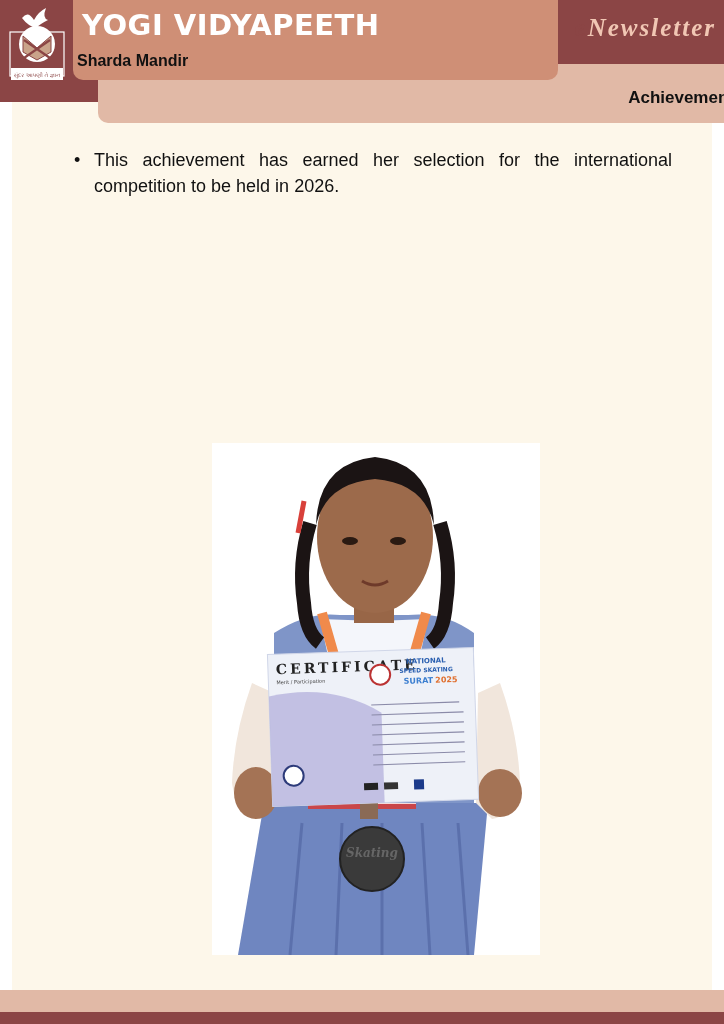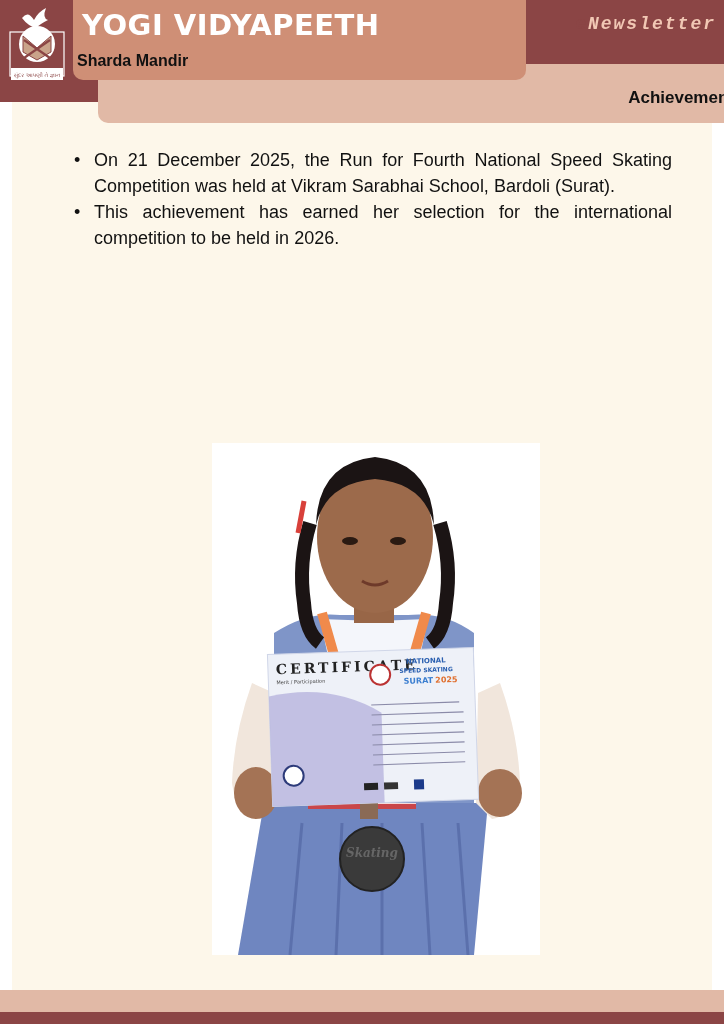--- a/index.html
+++ b/index.html
@@ -1,23 +1,23 @@
 <!DOCTYPE html>
 <html><head>
 <meta charset="utf-8">
 <style>
   html, body { margin:0; padding:0; }
   body { width:724px; height:1024px; position:relative; overflow:hidden; background:#ffffff; font-family:"Liberation Sans", sans-serif; }
   .maroon-corner { position:absolute; left:0; top:0; width:100px; height:102px; background:#8b4545; }
   .maroon-right { position:absolute; left:526px; top:0; width:198px; height:64px; background:#8b4545; }
   .logo { position:absolute; left:8px; top:6px; width:58px; height:76px; }
-  .title-box { position:absolute; left:73px; top:0; width:453px; height:80px; background:#cf8f76; border-radius:0 0 10px 10px; z-index:2; }
+  .title-box { position:absolute; left:73px; top:0; width:453px; height:80px; background:#cf8f76; border-radius:0 0 10px 10px; z-index:2;padding-left:32px; }
   .title { position:absolute; left:9px; top:8px; font-family:"DejaVu Sans", sans-serif; font-weight:bold; font-size:29px; color:#ffffff; letter-spacing:0.5px; white-space:nowrap; }
   .subtitle { position:absolute; left:4px; top:52px; font-weight:bold; font-size:16px; color:#111; }
-  .enews { position:absolute; right:8px; top:14px; font-family:Liberation Mono, monospace; font-weight:bold; font-style:italic; font-size:18px; letter-spacing:2px; z-index:3; color:#f1c7b4; }
+  .enews { position:absolute; right:8px; top:14px; font-family:Liberation Serif, serif; font-weight:bold; font-style:italic; font-size:25px; letter-spacing:2px; z-index:3; color:#f1c7b4; }
   .enews .e { color:#8b4545; }
   .section-bar { position:absolute; left:98px; top:64px; width:648px; height:59px; background:#e1b9a6; border-radius:0 0 10px 10px; z-index:1; }
   .section-label { position:absolute; right:12px; top:24px; font-weight:bold; font-size:17px; color:#111; }
   .panel { position:absolute; left:12px; top:102px; width:700px; height:901px; background:#fdf7ea; }
   .bottom-band { position:absolute; left:0; top:990px; width:724px; height:22px; background:#e1b9a6; }
   .bottom-strip { position:absolute; left:0; top:1012px; width:724px; height:12px; background:#8b4545; }
   .bullets { position:absolute; left:94px; top:147px; width:578px; margin:0; padding:0; list-style:none; font-size:18px; line-height:26px; color:#111; text-align:justify; }
   .bullets li { position:relative; margin-bottom:0; }
   .bullets li::before { content:"•"; position:absolute; left:-20px; top:0; }
   .photo { position:absolute; left:212px; top:443px; width:328px; height:512px; background:#ffffff; overflow:hidden; }
@@ -47,21 +47,20 @@
   <div class="subtitle">Sharda Mandir</div>
 </div>
 
 <div class="enews"><span class="e">e</span><span>Newsletter</span></div>
 
 <div class="section-bar">
   <div class="section-label">Achievement</div>
 </div>
 
 <ul class="bullets">
-  <li>On 21 December 2025, the Run for Fourth National Speed Skating Competition was held at Vikram Sarabhai School, Bardoli (Surat).</li>
   <li>This achievement has earned her selection for the international competition to be held in 2026.</li>
 </ul>
 
 <div class="photo">
   <svg width="328" height="512" viewBox="0 0 328 512">
 
     <path d="M52 360 L276 360 L262 512 L26 512 Z" fill="#6f86c0"></path>
     <path d="M90 380 L78 512 M130 380 L124 512 M170 380 L170 512 M210 380 L218 512 M246 380 L256 512" stroke="#4f63a0" stroke-width="3" opacity="0.6"></path>
 
     <rect x="96" y="352" width="108" height="14" fill="#c9464a"></rect>

